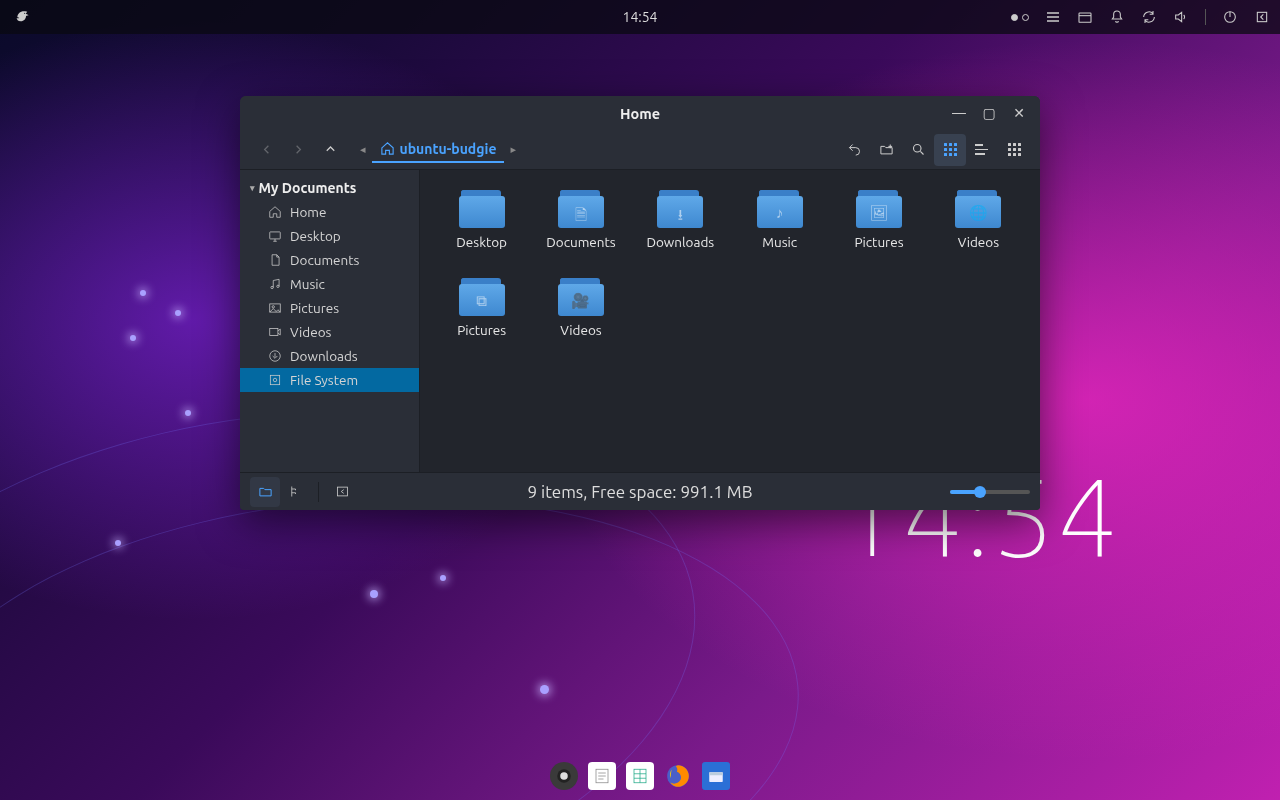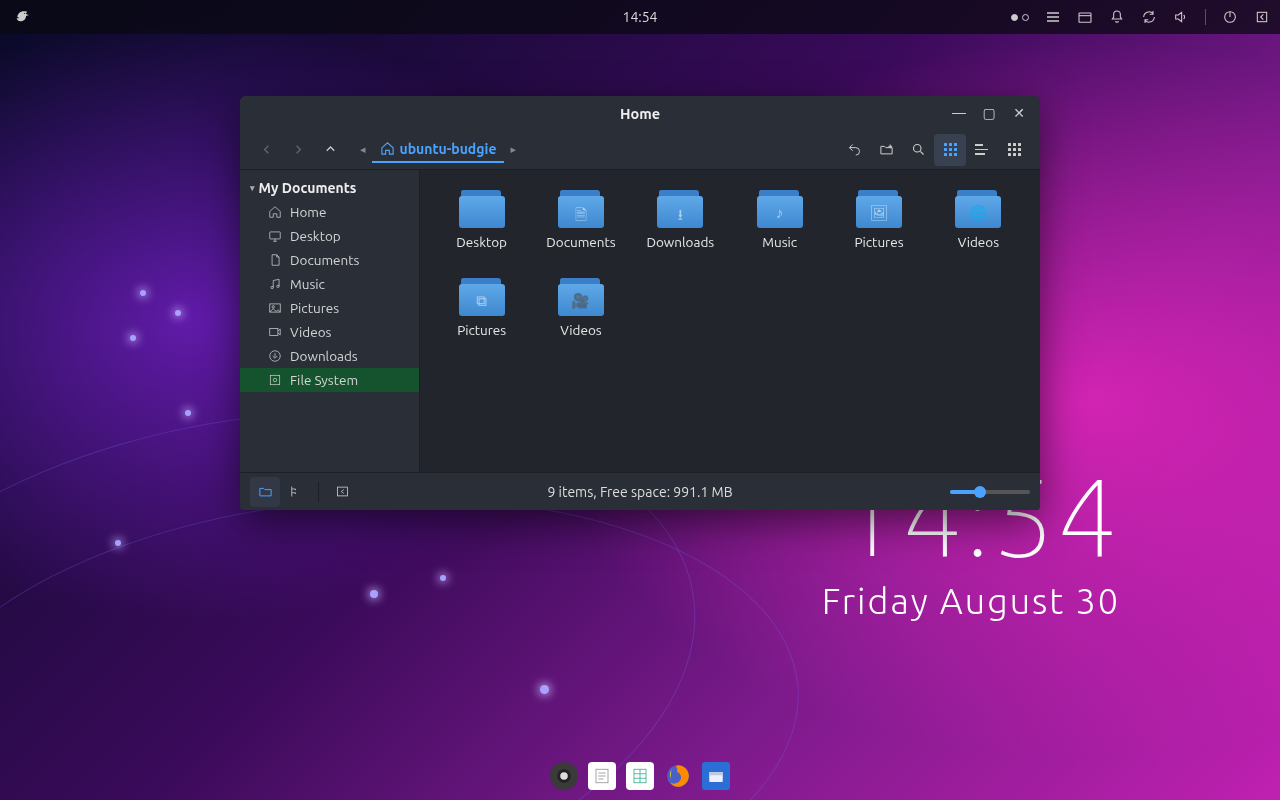--- a/index.html
+++ b/index.html
@@ -67,40 +67,40 @@
 .tb-dots.grey span{background:#ccc;}
 .tb-lines{display:flex;flex-direction:column;gap:3px;width:14px;}
 .tb-lines span{height:1.5px;background:#ccc;}
 .tb-lines.short span:nth-child(1){width:60%;} .tb-lines.short span:nth-child(2){width:90%;} .tb-lines.short span:nth-child(3){width:70%;}
 
 .body{ flex:1; display:flex; min-height:0;}
 .sidebar{ width:180px; background:#2a2e37; border-right:1px solid #1c1f25; padding-top:6px; overflow:hidden;}
 .side-head{ display:flex; align-items:center; gap:4px; padding:4px 10px; font-weight:700; font-size:14px; color:#eee;}
 .side-head .tri{ font-size:9px; color:#aaa;}
 .side-item{ display:flex; align-items:center; gap:8px; padding:4px 12px 4px 28px; font-size:13.5px; color:#d5d5d5; cursor:pointer;}
-.side-item.sel{ background:#14532d;}
+.side-item.sel{ background:#0369a1;}
 .side-item .ic{ width:14px; height:14px; display:flex; align-items:center; justify-content:center;}
 .side-item .ic svg{width:14px;height:14px;fill:none;stroke:#ccc;stroke-width:1.3;}
 
 .content{ flex:1; background:#22252c; padding:16px 14px; overflow:auto;}
 .grid{ display:grid; grid-template-columns:repeat(6, 1fr); gap:20px 4px;}
 .item{ display:flex; flex-direction:column; align-items:center; gap:6px; cursor:pointer; padding:4px; border-radius:4px;}
 .folder{ width:46px; height:38px; position:relative;}
 .folder .back{ position:absolute; top:0; left:2px; width:40px; height:10px; background:#3a7fc8; border-radius:3px 3px 0 0;}
 .folder .tab{ position:absolute; top:0; left:2px; width:16px; height:6px; background:#3a7fc8; border-radius:3px 3px 0 0;}
 .folder .front{ position:absolute; top:6px; left:0; width:46px; height:32px; background:linear-gradient(#5fa8e8,#3e88d0); border-radius:3px;}
 .folder .glyph{ position:absolute; top:14px; left:50%; transform:translateX(-50%); color:rgba(255,255,255,0.55); font-size:15px;}
 .item .label{ font-size:13.5px; color:#e8e8e8; text-align:center;}
 
 .statusbar{ height:38px; background:#2a2e37; border-top:1px solid #1c1f25; display:flex; align-items:center; padding:0 10px; position:relative;}
 .statusbar .sb-btn{ width:30px;height:30px;display:flex;align-items:center;justify-content:center;border-radius:4px;cursor:pointer;}
 .statusbar .sb-btn.active{ background:#323845;}
 .statusbar .sb-btn svg{width:15px;height:15px;fill:none;stroke:#ccc;stroke-width:1.3;}
 .statusbar .sep{ width:1px;height:20px;background:#1c1f25;margin:0 8px;}
-.statusbar .msg{ position:absolute; left:50%; transform:translateX(-50%); font-size:14px; color:#ddd;text-align:right;}
+.statusbar .msg{ position:absolute; left:50%; transform:translateX(-50%); font-size:17px; color:#ddd;text-align:right;}
 .zoom{ margin-left:auto; width:80px; height:4px; background:#555; border-radius:2px; position:relative;}
 .zoom .fill{ position:absolute; left:0; top:0; height:4px; width:32%; background:#4aa3ff; border-radius:2px;}
 .zoom .thumb{ position:absolute; left:30%; top:-4px; width:12px; height:12px; background:#4aa3ff; border-radius:50%;}
 </style>
 </head>
 <body>
 
 <div class="wave a"></div>
 <div class="wave b"></div>
 <div class="dot d1"></div>
@@ -149,21 +149,20 @@
       </svg>
     <svg viewBox="0 0 24 24">
         <rect x="5" y="5" width="14" height="14" fill="none" stroke="#ccc" stroke-width="1.6"></rect>
         <path d="M14 8l-4 4 4 4" fill="none" stroke="#ccc" stroke-width="1.6"></path>
       </svg>
   </div>
 </div>
 
 <div class="desk-clock">
   <div class="time">14:54</div>
-  <div class="date">Friday August 30</div>
 </div>
 
 <div class="dock">
   <div class="app settings">
       <svg width="18" height="18" viewBox="0 0 24 24">
         <circle cx="12" cy="12" r="9" fill="#222"></circle>
         <circle cx="12" cy="12" r="5" fill="#ddd"></circle>
       </svg>
     </div>
   <div class="app text">

